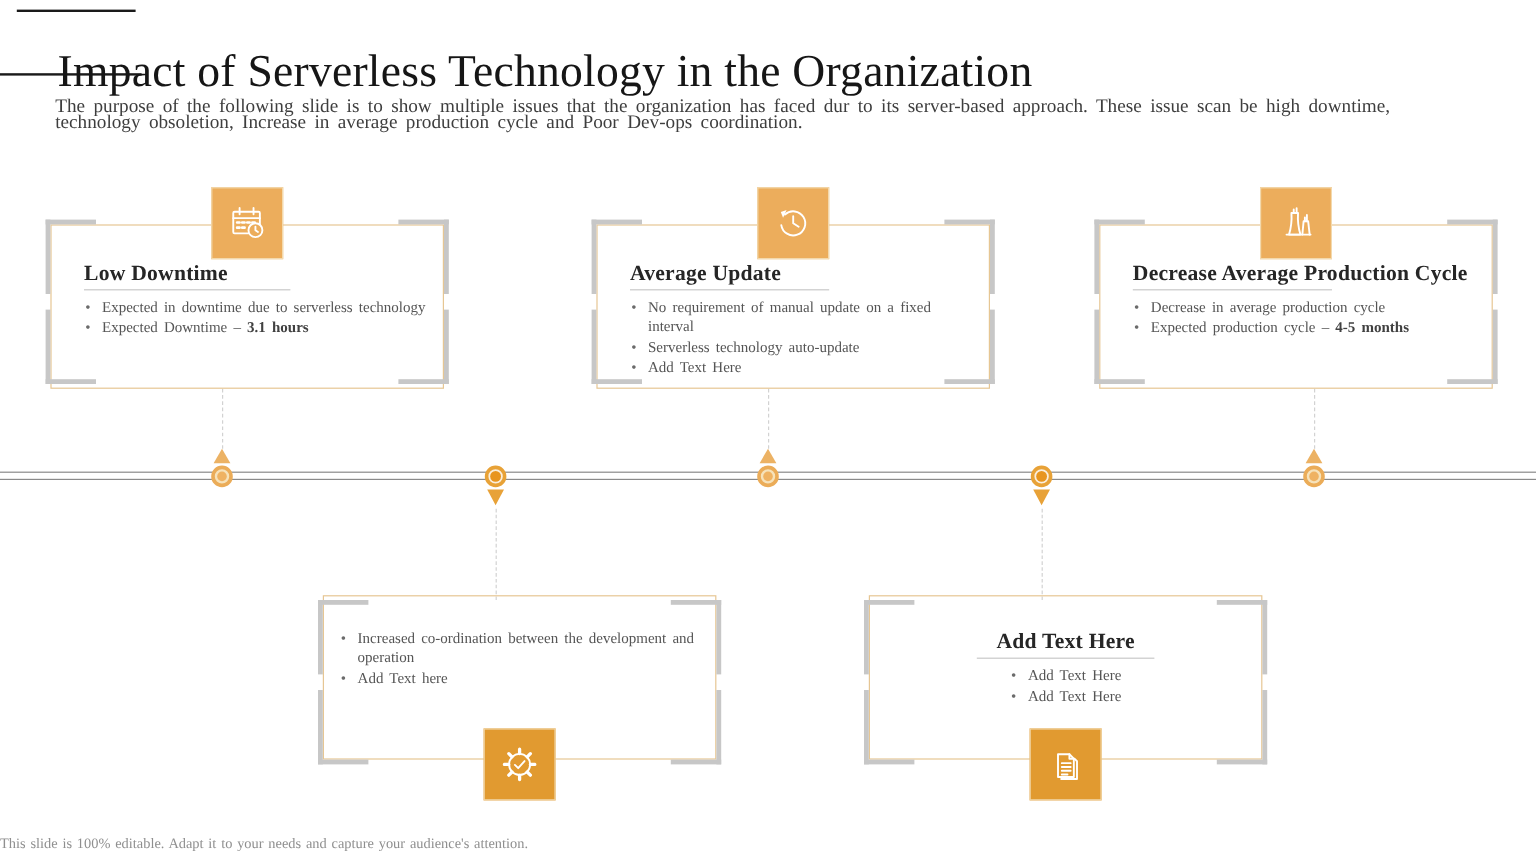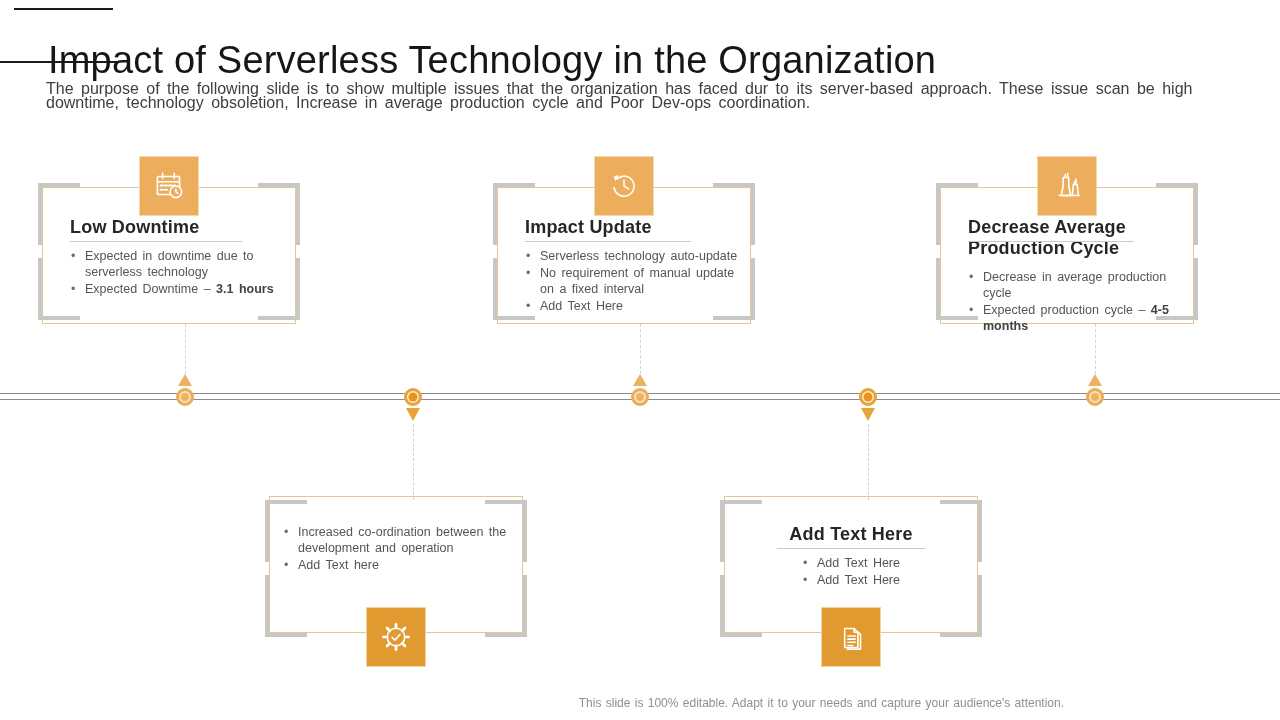--- a/index.html
+++ b/index.html
@@ -1,18 +1,18 @@
 <!DOCTYPE html>
 <html><head>
 <meta charset="utf-8">
 <style>
   html,body{margin:0;padding:0;background:#ffffff;}
   .slide{
     position:relative; width:1280px; height:720px; background:#ffffff;
-    font-family:Liberation Sans, sans-serif; overflow:hidden;
+    font-family:Liberation Serif, serif; overflow:hidden;
   }
   
   .deco-top{position:absolute;left:14px;top:8px;width:99px;height:0;border-top:2px solid #1a1a1a;}
   .deco-bottom{position:absolute;left:0;top:61px;width:118px;height:0;border-top:2px solid #1a1a1a;}
   .page-title{
     position:absolute;left:48px;top:12px;width:1180px;
     font-size:38px;line-height:46px;font-weight:400;color:#161616;letter-spacing:.2px;
     white-space:nowrap;
   }
   .page-subtitle{
@@ -26,21 +26,21 @@
   .tri{position:absolute;width:0;height:0;border-left:7px solid transparent;border-right:7px solid transparent;}
   .tri-up{border-bottom:12px solid #ECB264;}
   .tri-down{border-top:13px solid #E8A238;}
   .node{position:absolute;top:388px;width:18px;height:18px;border-radius:50%;box-sizing:border-box;}
   .node-light{background:#F6E2BA;border:3px solid #EBAC58;}
   .node-dark{background:#FAEEDC;border:3px solid #E8A237;}
   .node i{position:absolute;left:50%;top:50%;transform:translate(-50%,-50%);border-radius:50%;}
   .node-light i{width:8px;height:8px;background:#EFB262;}
   .node-dark i{width:9px;height:9px;background:#E8951F;}
   
-  .card{position:absolute;width:238px;height:137px;padding-left:24px;}
+  .card{position:absolute;width:336px;height:137px;}
   .card .tanline{position:absolute;left:4px;right:4px;top:4px;bottom:-4px;border:1px solid #E6C693;}
   .corner{position:absolute;width:38px;height:58px;border:0 solid #C7C7C7;}
   .corner.tl{left:0;top:0;border-top-width:4px;border-left-width:4px;}
   .corner.tr{right:0;top:0;border-top-width:4px;border-right-width:4px;}
   .corner.bl{left:0;bottom:0;border-bottom-width:4px;border-left-width:4px;}
   .corner.br{right:0;bottom:0;border-bottom-width:4px;border-right-width:4px;}
   .card .content{position:absolute;left:0;top:0;right:0;bottom:0;padding:34px 16px 0 32px;}
   .card h3{position:relative;margin:0 0 10px 0;font-size:18px;line-height:21px;font-weight:700;color:#262626;letter-spacing:.2px;}
   .card h3 .rule{position:absolute;left:0;top:24px;height:1px;background:#c9c9c9;}
   .card ul{margin:0;padding:0;list-style:none;font-size:12.5px;line-height:16px;color:#555555;word-spacing:2px;}
@@ -56,21 +56,21 @@
   .c5 .content{padding:24px 20px 0 20px;text-align:center;}
   .c5 h3 .rule{width:148px;left:50%;margin-left:-74px;}
   .c5 ul{display:inline-block;text-align:left;}
   
   .tile{position:absolute;left:50%;transform:translateX(-50%);width:60px;height:60px;box-sizing:border-box;
     display:flex;align-items:center;justify-content:center;}
   .tile-top{top:-27px;background:#ECAD5C;border:1px solid #F3D9AD;}
   .tile-bottom{bottom:-30px;background:#E19A30;border:1px solid #F0D5A5;}
   .tile svg{display:block;}
   
-  .footer{position:absolute;left:0;top:696px;width:1064px;text-align:right;
+  .footer{position:absolute;left:0;top:696px;width:1064px;text-align:left;
     font-size:12px;color:#8f8f8f;word-spacing:1px;}
 </style>
 </head>
 <body>
 
 <div class="slide">
 
   <div class="deco-top"></div>
   <div class="deco-bottom"></div>
   <h1 class="page-title">Impact of Serverless Technology in the Organization</h1>
@@ -139,30 +139,30 @@
     <div class="corner bl"></div>
       <div class="corner br"></div>
     <div class="tile tile-top">
       <svg width="38" height="38" viewBox="0 0 36 36" fill="none" stroke="#ffffff" stroke-width="1.5" stroke-linecap="round" stroke-linejoin="round">
         <path d="M11.5 11.2A9.5 9.5 0 1 1 8.6 19.5"></path>
         <path d="M12.8 7.6l-4.6 1.6 1.8 4.4z" fill="#ffffff" stroke="none"></path>
         <path d="M18 12.5V18l4.3 2.8"></path>
       </svg>
     </div>
     <div class="content">
-      <h3><span>Impact Update</span><span class="rule"></span></h3>
-      <ul>
+      <h3><span>Average Update</span><span class="rule"></span></h3>
+      <ul>
+        <li><span>No requirement of manual update on a fixed interval</span></li>
         <li><span>Serverless technology auto-update</span></li>
-        <li><span>No requirement of manual update on a fixed interval</span></li>
         <li><span>Add Text Here</span></li>
       </ul>
     </div>
   </div>
 
-  <div class="card c3" style="left:936px;top:183px;">
+  <div class="card c3" style="left:912px;top:183px;">
     <div class="tanline"></div>
     <div class="corner tl"></div>
       <div class="corner tr"></div>
     <div class="corner bl"></div>
       <div class="corner br"></div>
     <div class="tile tile-top">
       <svg width="38" height="38" viewBox="0 0 36 36" fill="none" stroke="#ffffff" stroke-width="1.5" stroke-linecap="round" stroke-linejoin="round">
         <path d="M12.5 27c1.5-5 2.3-11 1.9-17h5.2c-.4 6 .4 12 1.9 17z"></path>
         <path d="M23 27l1-10.5h3.6L28.8 27"></path>
         <path d="M16.2 10V7.2M18.5 10V6.2M25 16.5v-3M26.6 16.5v-5"></path>

